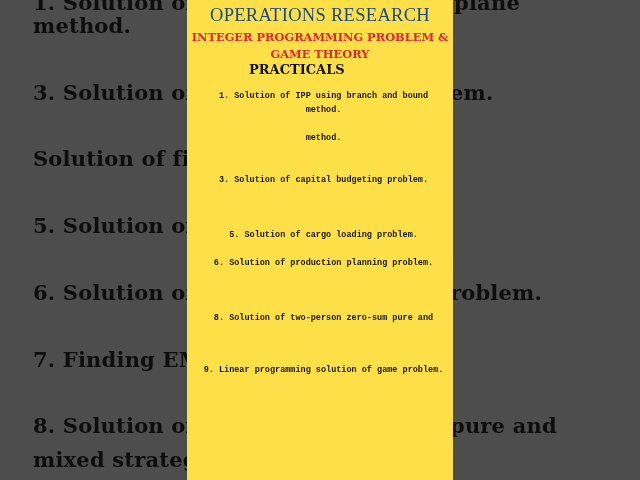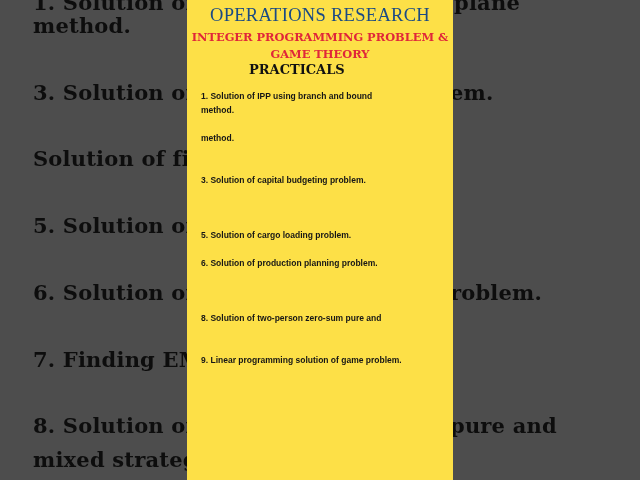--- a/index.html
+++ b/index.html
@@ -31,22 +31,22 @@
     position: absolute; left: 0; top: 29px; width: 266px; text-align: center;
     font-family: "DejaVu Serif", serif; font-weight: bold; font-size: 11.4px;
     color: #e0263a; line-height: 17px;
   }
   .section {
     position: absolute; left: 14px; top: 62px;
     font-family: "DejaVu Serif", serif; font-weight: bold; font-size: 13px; color: #111; margin-left: 48px;
   }
   .item {
     position: absolute; left: 14px; width: 245px;
-    font-family: Liberation Sans, sans-serif; font-weight: bold; font-size: 8.5px;
-    line-height: 14px; color: #161616;
+    font-family: Liberation Mono, monospace; font-weight: bold; font-size: 8.5px;
+    line-height: 14px; color: #161616; text-align: center;
   }
 </style>
 </head>
 <body>
 
 <div class="bg">
   <div class="bg-line" style="top:-10px">1. Solution of</div>
   <div class="bg-line" style="top:13px">method.</div>
   <div class="bg-line" style="top:80px">3. Solution of</div>
   <div class="bg-line" style="top:146px">Solution of fix</div>
@@ -82,16 +82,16 @@
   </div>
   <div class="item" style="top:228px">
     <div>5. Solution of cargo loading problem.</div>
   </div>
   <div class="item" style="top:256px">
     <div>6. Solution of production planning problem.</div>
   </div>
   <div class="item" style="top:311px">
     <div>8. Solution of two-person zero-sum pure and</div>
   </div>
-  <div class="item" style="top:353px">
+  <div class="item" style="top:363px">
     <div>9. Linear programming solution of game problem.</div>
   </div>
 </div>
 
 </body></html>

